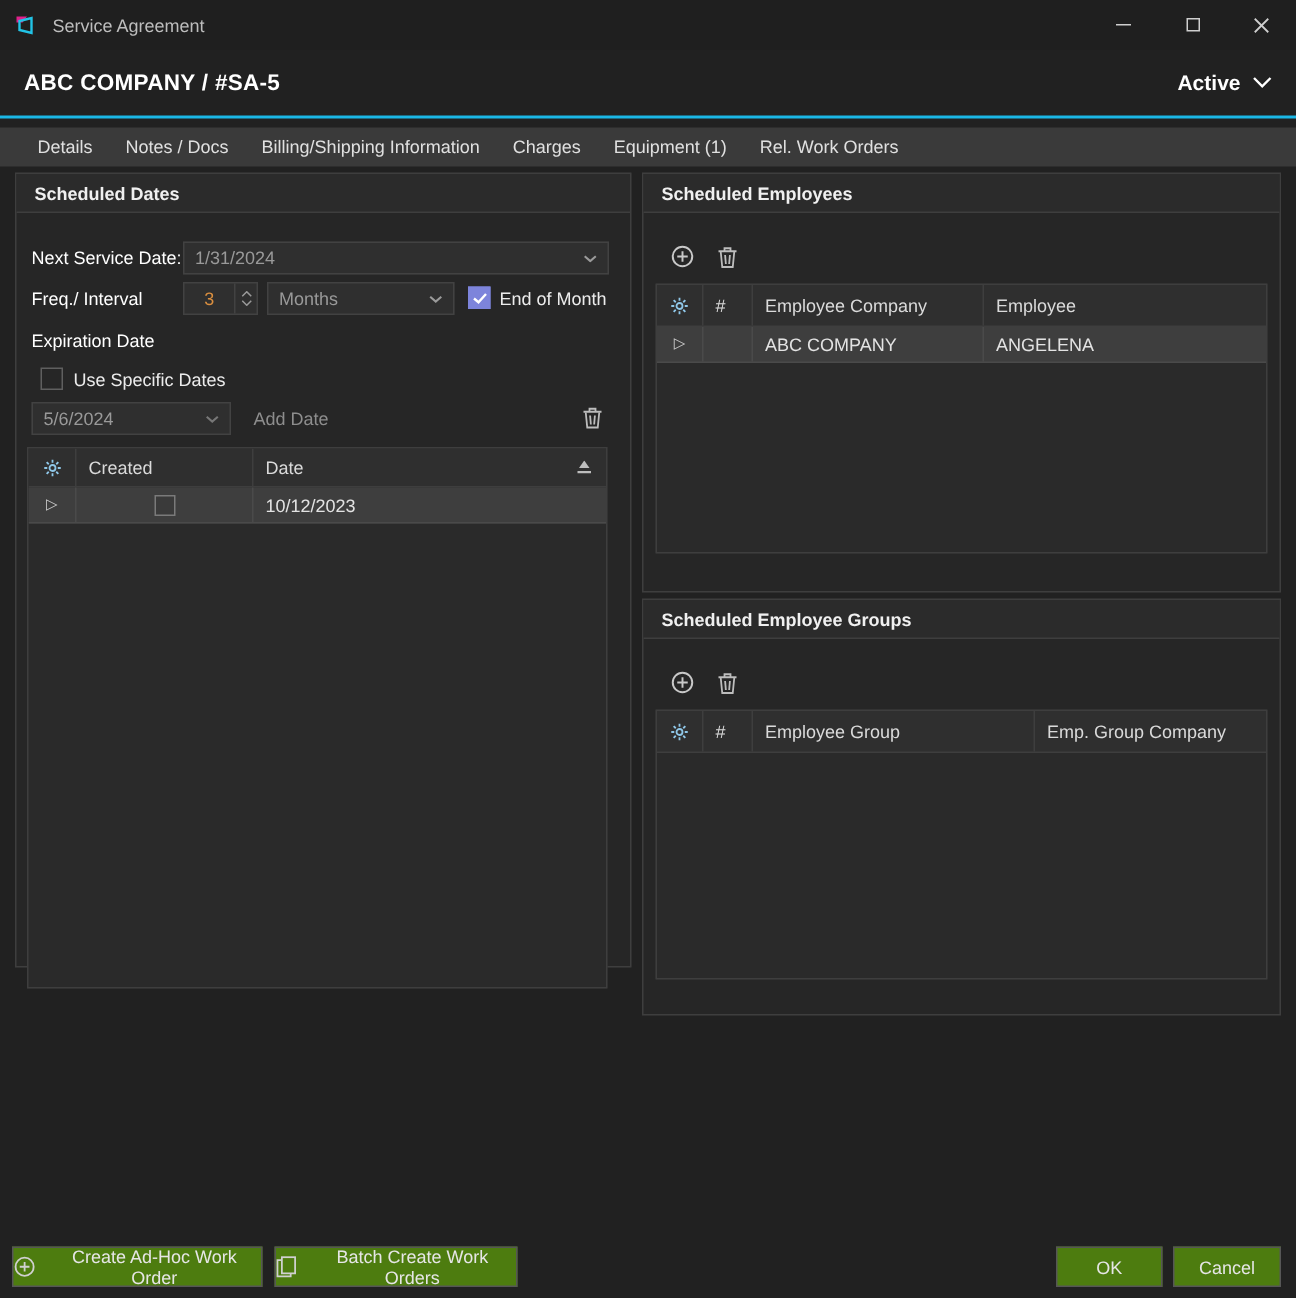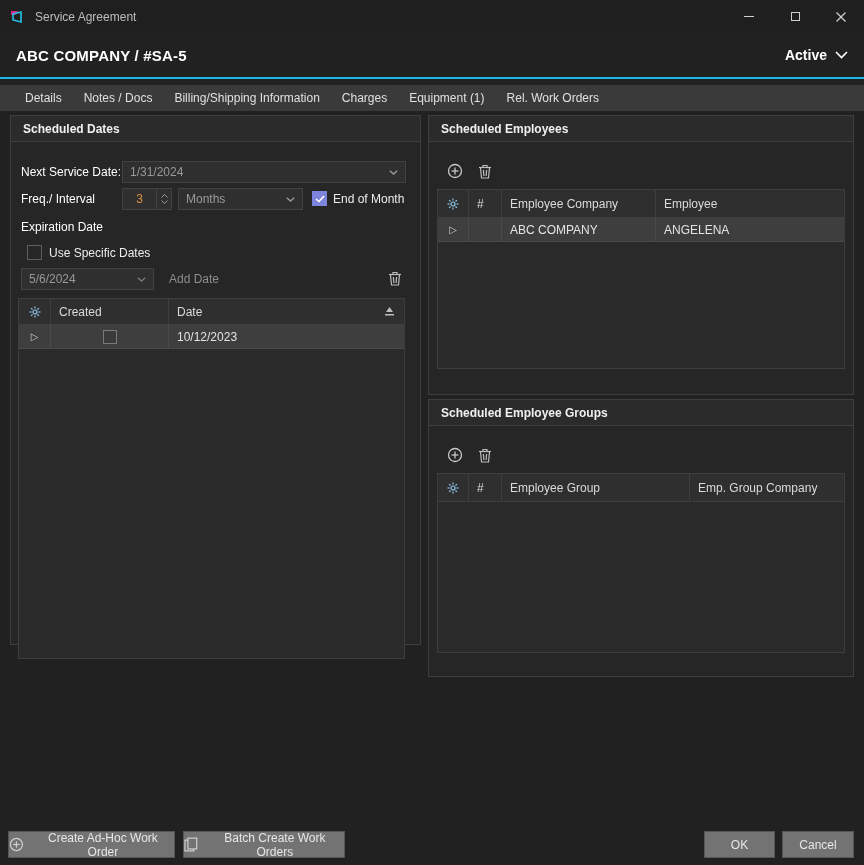--- a/index.html
+++ b/index.html
@@ -45,21 +45,21 @@
   .grid{position:absolute;background:#2a2a2a;border:1px solid #3e3e3e;overflow:hidden}
   .grid-header{display:flex;background:#2f2f2f;border-bottom:1px solid #3e3e3e}
   .gh{display:flex;align-items:center;padding:0 8px;border-right:1px solid #3e3e3e;color:#dadada}
   .gh:last-child{border-right:none}
   .grow{display:flex;background:#3e3e3e;border-bottom:1px solid #4a4a4a}
   .gc{display:flex;align-items:center;padding:0 8px;color:#e3e3e3;border-right:1px solid #4a4a4a}
   .gc:last-child{border-right:none}
   .expander{color:#cccccc;font-size:10px;line-height:1}
   .toolbar{position:absolute;left:0;right:0;display:flex;align-items:center;gap:15px;padding-left:18px;height:30px}
 
-  .fbtn{position:absolute;height:27px;background:#737373;border:1px solid #565656;color:#e6e6e6;font-size:12px;display:flex;align-items:center;justify-content:center;gap:8px;font-family:"Liberation Sans",sans-serif}
+  .fbtn{position:absolute;height:27px;background:#4d7c0f;border:1px solid #565656;color:#e6e6e6;font-size:12px;display:flex;align-items:center;justify-content:center;gap:8px;font-family:"Liberation Sans",sans-serif}
 </style>
 </head>
 <body>
 
 <div class="titlebar">
   <span class="logo">
     <svg width="17" height="16" viewBox="0 0 17 16">
       <path d="M2 2 H9 L6 6 H2 Z" fill="#e0218a"></path>
       <path d="M4 5 L12 3 V13 L4 11 Z" fill="none" stroke="#22c3e6" stroke-width="1.6"></path>
     </svg>

